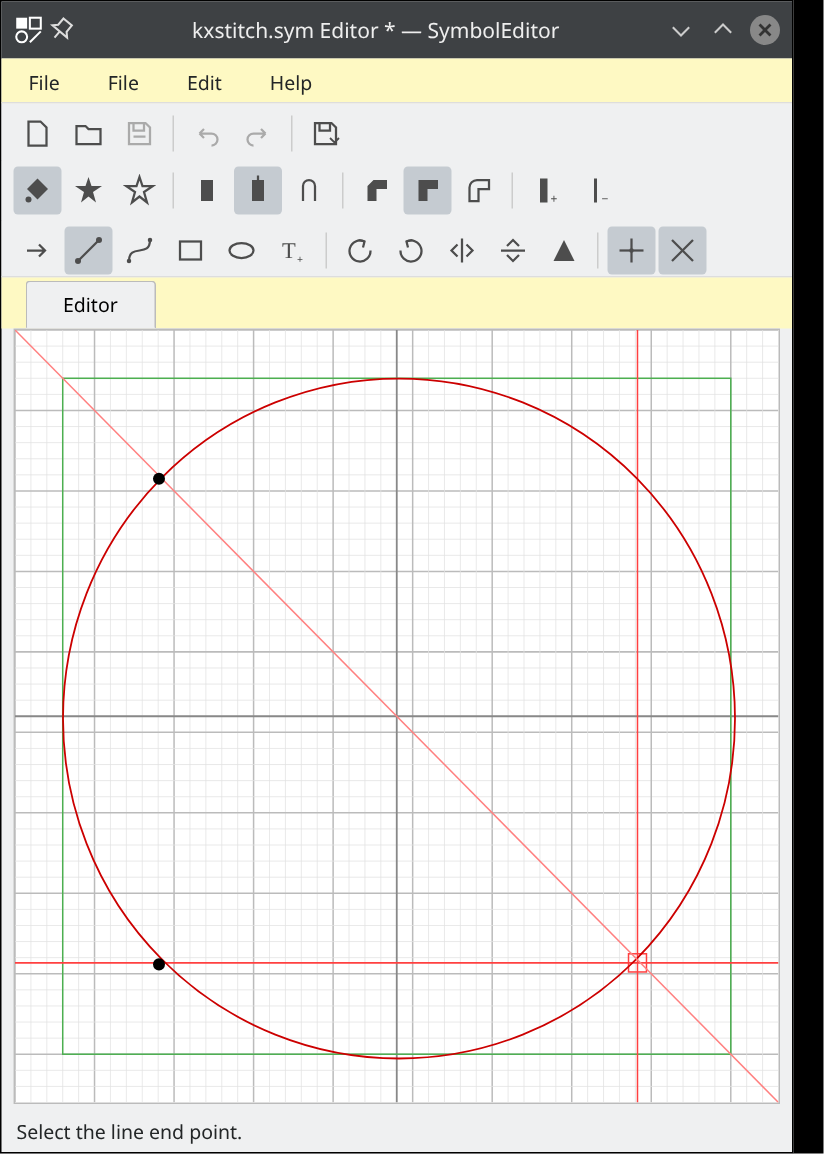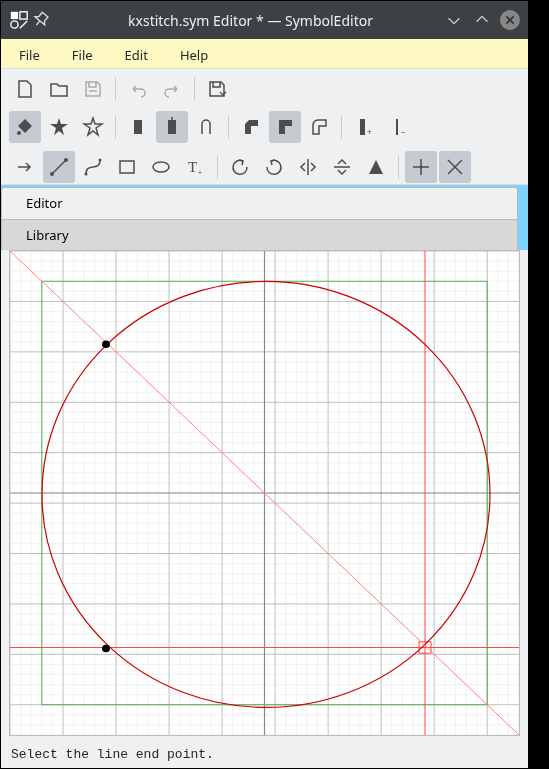--- a/index.html
+++ b/index.html
@@ -14,25 +14,25 @@
     .close-btn { background: #888; border-radius: 50%; width: 20px; height: 20px; }
     .menubar { background: #fef9c3; height: 30px; display: flex; align-items: flex-end; padding: 0 8px; gap: 12px; border-bottom: 1px solid #ddd; }
     .menu-item { padding: 4px 10px; cursor: pointer; color: #232627; }
     .toolbar { background: #eff0f1; padding: 4px 8px; display: flex; align-items: center; gap: 2px; flex-wrap: wrap; }
     .toolbar-row1 { height: 38px; }
     .toolbar-row2 { height: 38px; border-bottom: 1px solid #ddd; }
     .tool-btn { width: 32px; height: 32px; display: flex; align-items: center; justify-content: center; cursor: pointer; border-radius: 3px; color: #4d4d4d; }
     .tool-btn.active { background: #c5cbd1; }
     .tool-btn.disabled { color: #aaa; cursor: default; }
     .sep { width: 1px; height: 24px; background: #ccc; margin: 0 4px; }
-    .tabs { display: flex; background: #7dd3fc; padding: 2px 8px 0 0; flex-direction: column; }
+    .tabs { display: flex; background: #fef9c3; padding: 2px 8px 0 16px; }
     .tab { padding: 6px 24px; background: #d8d8d8; border: 1px solid #bbb; border-bottom: none; cursor: pointer; border-radius: 3px 3px 0 0; margin-right: 2px; }
     .tab.active { background: #eff0f1; border-bottom: 1px solid #eff0f1; position: relative; z-index: 2; }
     .canvas-wrap { flex: 1; background: #fff; margin: 0 8px 4px 8px; border: 1px solid #bbb; min-height:0;}
-    .statusbar { height: 28px; padding: 4px 10px; color: #232627; display: flex; align-items: center; font-family: Liberation Mono, monospace; }
+    .statusbar { height: 28px; padding: 4px 10px; color: #232627; display: flex; align-items: center; }
     svg.icon { width: 22px; height: 22px; }
     svg.icon path, svg.icon line, svg.icon rect, svg.icon circle, svg.icon polygon, svg.icon ellipse { stroke: currentColor; fill: none; stroke-width: 1.5; }
     svg.icon .filled { fill: currentColor; stroke: none; }
     .canvas-svg { width: 100%; height: 100%; display: block; }
   </style>
 </head>
 <body>
 
 <div class="window">
   <div class="titlebar">
@@ -257,21 +257,20 @@
     <div class="tool-btn active">
         <svg class="icon" viewBox="0 0 22 22">
           <line x1="4" y1="4" x2="18" y2="18"></line>
           <line x1="18" y1="4" x2="4" y2="18"></line>
         </svg>
       </div>
   </div>
 
   <div class="tabs">
     <div class="tab active">Editor</div>
-    <div class="tab">Library</div>
   </div>
 
   <div class="canvas-wrap">
     <svg class="canvas-svg" id="canvas-svg" viewBox="0 0 510 510" preserveAspectRatio="none">
         <line x1="0" y1="0" x2="0" y2="510" stroke="#bbb" stroke-width="1"></line>
         <line x1="0" y1="0" x2="510" y2="0" stroke="#bbb" stroke-width="1"></line>
         <line x1="10.625" y1="0" x2="10.625" y2="510" stroke="#e2e2e2" stroke-width="0.5"></line>
         <line x1="0" y1="10.625" x2="510" y2="10.625" stroke="#e2e2e2" stroke-width="0.5"></line>
         <line x1="21.25" y1="0" x2="21.25" y2="510" stroke="#e2e2e2" stroke-width="0.5"></line>
         <line x1="0" y1="21.25" x2="510" y2="21.25" stroke="#e2e2e2" stroke-width="0.5"></line>

